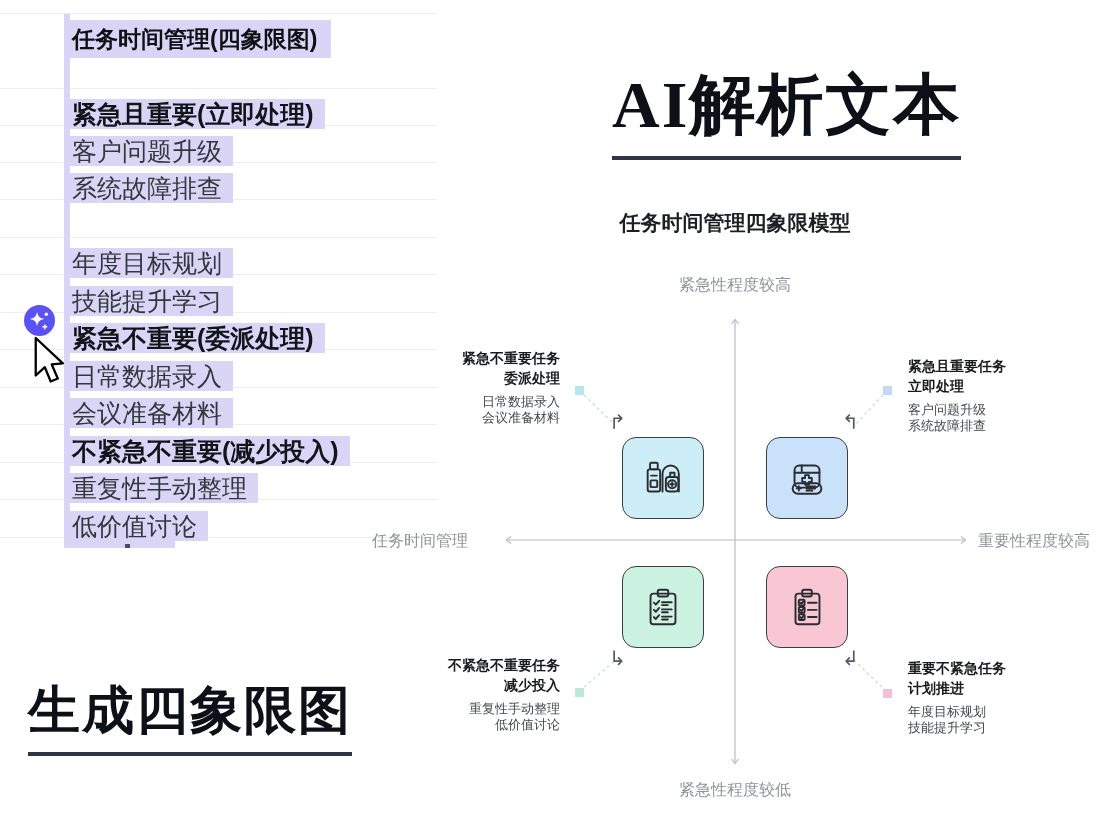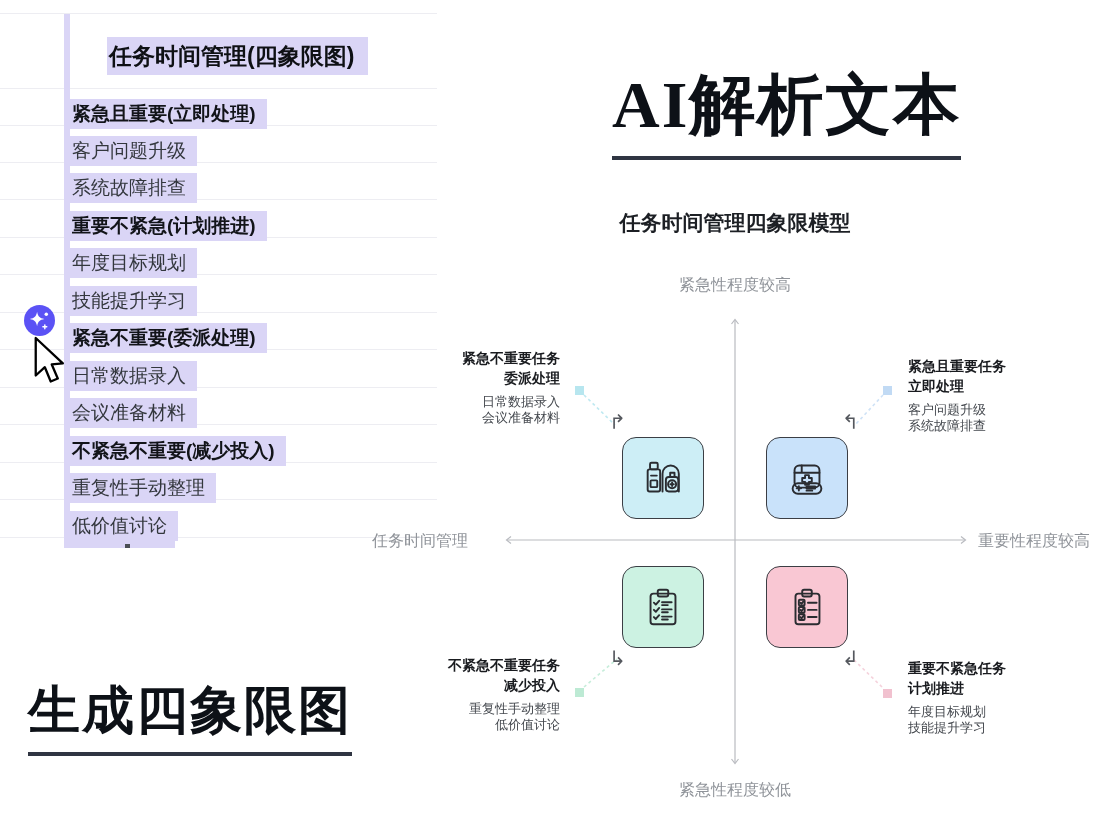--- a/index.html
+++ b/index.html
@@ -14,21 +14,21 @@
   .rule { position:absolute; left:0; width:437px; height:1px; background:#ededf2; }
   .rule-a { top:13px; }
   .rule-b { top:88px; }
   .ruled-area {
     position:absolute; left:0; top:88px; width:437px; height:451px;
     background:repeating-linear-gradient(to bottom, transparent 0, transparent 36.5px, #ededf2 36.5px, #ededf2 37.5px);
   }
   .hl-strip { position:absolute; left:64px; top:14px; width:6px; height:534px; background:#dad5f6; }
   .doc-row {
     position:absolute; left:70px; display:inline-block;
-    background:#dad5f6; color:#33373d; font-size:19px;
+    background:#dad5f6; color:#33373d; font-size:25px;
     height:30px; line-height:30px; padding:0 11px 0 2px; white-space:nowrap;
   }
   .doc-row.bold { font-weight:bold; color:#121419; }
   .doc-title {
     position:absolute; left:70px; top:29px; display:inline-block;
     background:#dad5f6; color:#0e1014; font-size:23px; font-weight:bold;
     height:38px; line-height:38px; padding:0 14px 0 2px; white-space:nowrap;
   }
   .row-cut { position:absolute; left:70px; top:540px; width:105px; height:8px; background:#dad5f6; overflow:hidden; }
   .row-cut .frag { position:absolute; left:55px; top:4px; width:5px; height:4px; background:#4a4e55; }
@@ -82,26 +82,25 @@
 <body>
 
 <div class="screen">
 
   <section class="doc-panel">
     <div class="rule rule-a"></div>
     <div class="rule rule-b"></div>
     <div class="ruled-area"></div>
     <div class="hl-strip"></div>
 
-    <div class="doc-title" style="top:37px;margin-left:37px;">任务时间管理(四象限图)</div>
+    <div class="doc-title" style="top:20px;">任务时间管理(四象限图)</div>
 
     <div class="doc-row bold" style="top:99px;">紧急且重要(立即处理)</div>
     <div class="doc-row" style="top:136px;">客户问题升级</div>
     <div class="doc-row" style="top:173px;">系统故障排查</div>
-    <div class="doc-row bold" style="top:211px;">重要不紧急(计划推进)</div>
     <div class="doc-row" style="top:248px;">年度目标规划</div>
     <div class="doc-row" style="top:286px;">技能提升学习</div>
     <div class="doc-row bold" style="top:323px;">紧急不重要(委派处理)</div>
     <div class="doc-row" style="top:361px;">日常数据录入</div>
     <div class="doc-row" style="top:398px;">会议准备材料</div>
     <div class="doc-row bold" style="top:436px;">不紧急不重要(减少投入)</div>
     <div class="doc-row" style="top:473px;">重复性手动整理</div>
     <div class="doc-row" style="top:511px;">低价值讨论</div>
     <div class="row-cut">
         <div class="frag"></div>

